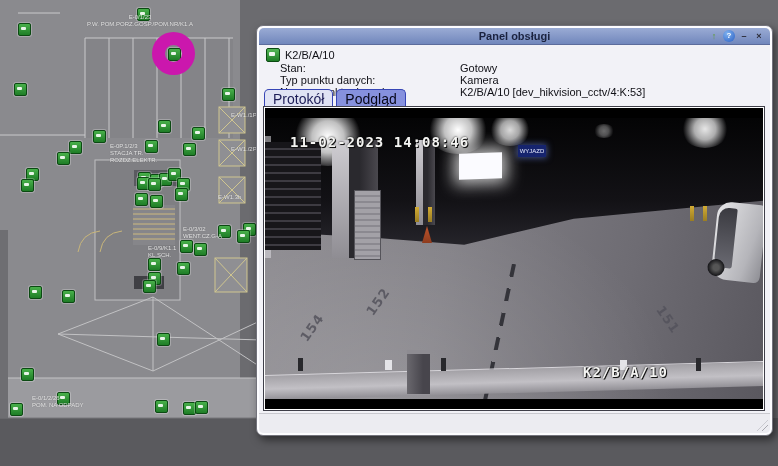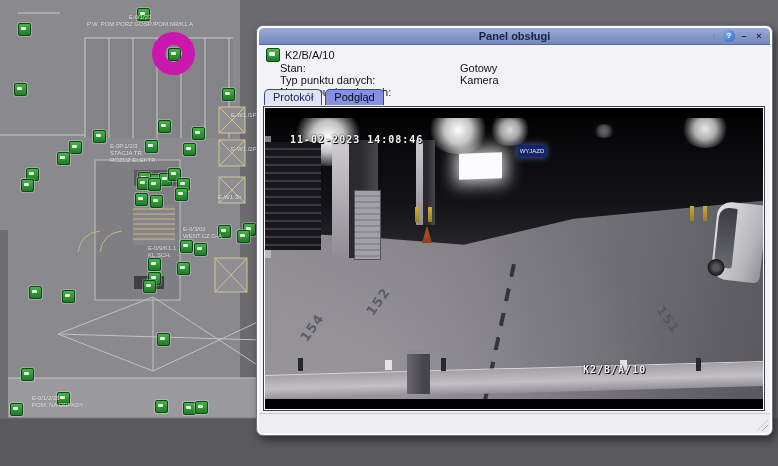--- a/index.html
+++ b/index.html
@@ -32,21 +32,21 @@
         color:#fff;font-size:8px;}
   .objrow{position:absolute;left:9px;top:22px;display:flex;align-items:center;gap:5px;
         font-size:11px;color:#101016;}
   .objicon{width:12px;height:12px;border:1px solid #0b4a12;border-radius:2px;position:relative;
         background:linear-gradient(#55b857,#1e7d26);}
   .objicon::after{content:"";position:absolute;left:2px;top:3px;width:6px;height:4px;
         background:#eef7ee;border-radius:1px;}
   .inforow{position:absolute;left:23px;font-size:11px;color:#101016;display:flex;}
   .inforow .lbl{width:180px;}
   .tabs{position:absolute;left:7px;top:63px;display:flex;gap:3px;}
-  .tab{font-size:11px;padding:1px 8px 2px 8px;border:1px solid #3645b5;border-bottom:none;
+  .tab{font-size:14px;padding:1px 8px 2px 8px;border:1px solid #3645b5;border-bottom:none;
        border-radius:5px 5px 0 0;cursor:pointer;}
   .tab.off{background:#e0e3f4;color:#1d1d57;}
   .tab.on{background:#8691de;color:#08081a;}
   .tabpanel{position:absolute;left:6px;right:7px;top:80px;bottom:24px;background:#fff;
        border:1px solid #3f3f49;}
   .video{position:absolute;left:1px;right:1px;top:1px;bottom:1px;background:#000;}
   .scene{position:absolute;left:0;right:0;top:10px;bottom:10px;overflow:hidden;
        background:radial-gradient(ellipse at 22% 100%,rgba(255,255,255,.16),rgba(255,255,255,0) 55%),
                   linear-gradient(100deg,#8d8b90 0%,#817f85 38%,#6e6c73 72%,#5a585f 100%);}
   .ceiling{position:absolute;left:0;top:0;right:0;height:46%;
@@ -80,21 +80,21 @@
   .bollard{position:absolute;width:4px;height:15px;background:linear-gradient(#d2ab34,#9a7d22);}
   .laneline{position:absolute;left:247px;top:146px;width:4px;height:142px;
        background:repeating-linear-gradient(#34343a 0 13px,transparent 13px 25px);
        transform:rotate(12deg);transform-origin:top center;}
   .curb{position:absolute;left:-4px;right:-4px;top:250px;height:24px;transform:skewY(-1.6deg);
        background:linear-gradient(#a3a1a6,#c2c0c5 55%,#929096);border-top:1px solid #d8d6db;}
   .post{position:absolute;width:5px;height:13px;background:#28282c;top:240px;}
   .postcap{position:absolute;width:7px;height:10px;background:#e4e4e8;top:242px;}
   .mark{position:absolute;color:rgba(84,82,92,.85);font-size:13px;font-weight:bold;
        font-family:"DejaVu Sans",sans-serif;letter-spacing:1px;}
-  .osd{position:absolute;color:#f4f4f2;font-family:"DejaVu Sans Mono",monospace;font-size:10px;
+  .osd{position:absolute;color:#f4f4f2;font-family:"DejaVu Sans Mono",monospace;font-size:14px;
        font-weight:bold;text-shadow:1px 1px 0 #111,0 0 2px #000;letter-spacing:1px;white-space:nowrap;}
   .footer{position:absolute;left:2px;right:2px;bottom:2px;height:19px;background:#ececf1;
        border-top:1px solid #c9c9cf;border-radius:0 0 5px 5px;}
   .grip{position:absolute;right:2px;bottom:2px;width:11px;height:11px;
        background:repeating-linear-gradient(135deg,transparent 0 3px,#a9a9b0 3px 4px);
        clip-path:polygon(100% 0,100% 100%,0 100%);cursor:nwse-resize;}
 </style>
 </head>
 <body>
 
@@ -247,20 +247,21 @@
     <div class="inforow" style="top:48px;">
       <span class="lbl">Typ punktu danych:</span>
       <span>Kamera</span>
     </div>
     <div class="inforow" style="top:36px;">
       <span class="lbl">Stan:</span>
       <span>Gotowy</span>
     </div>
     <div class="inforow" style="top:60px;">
       <span class="lbl">Nazwa punktu danych:</span>
+      <span>K2/B/A/10 [dev_hikvision_cctv/4:K:53]</span>
     </div>
 
     <div class="tabs">
       <div class="tab off">Protokół</div>
       <div class="tab on">Podgląd</div>
     </div>
 
     <div class="tabpanel">
       <div class="video">
         <div class="scene">

